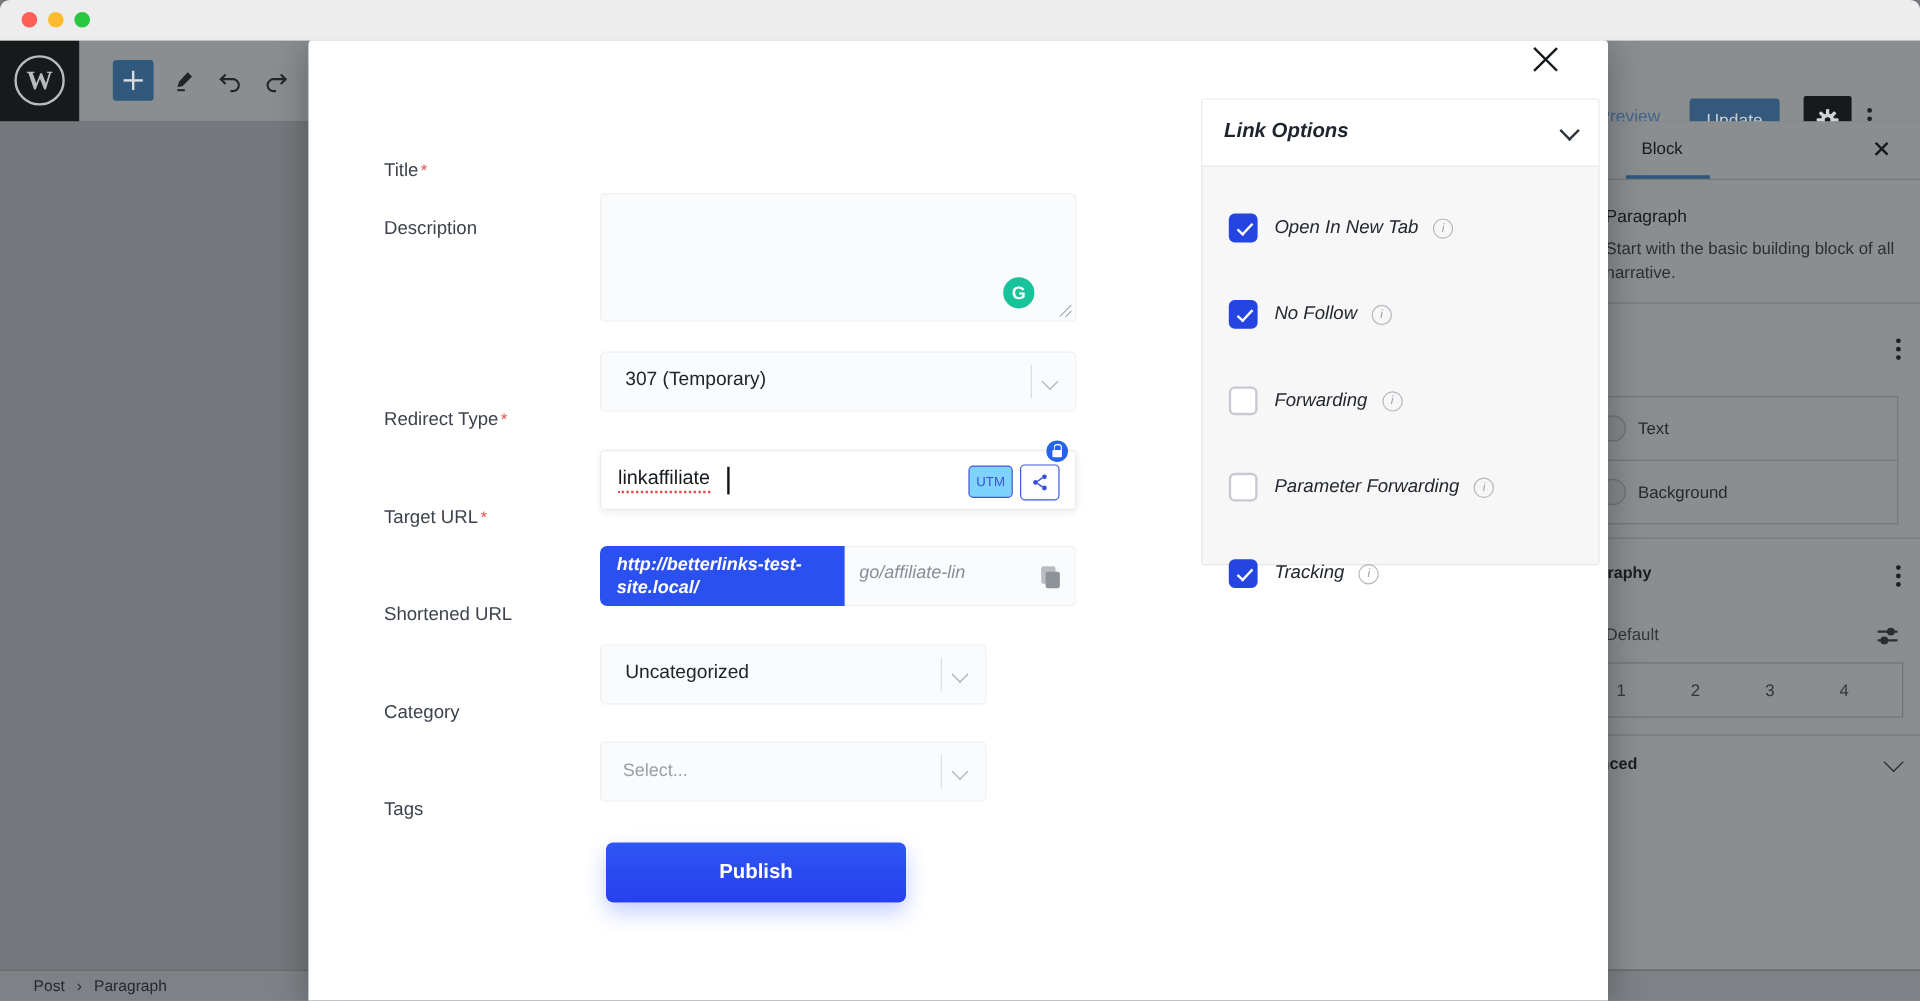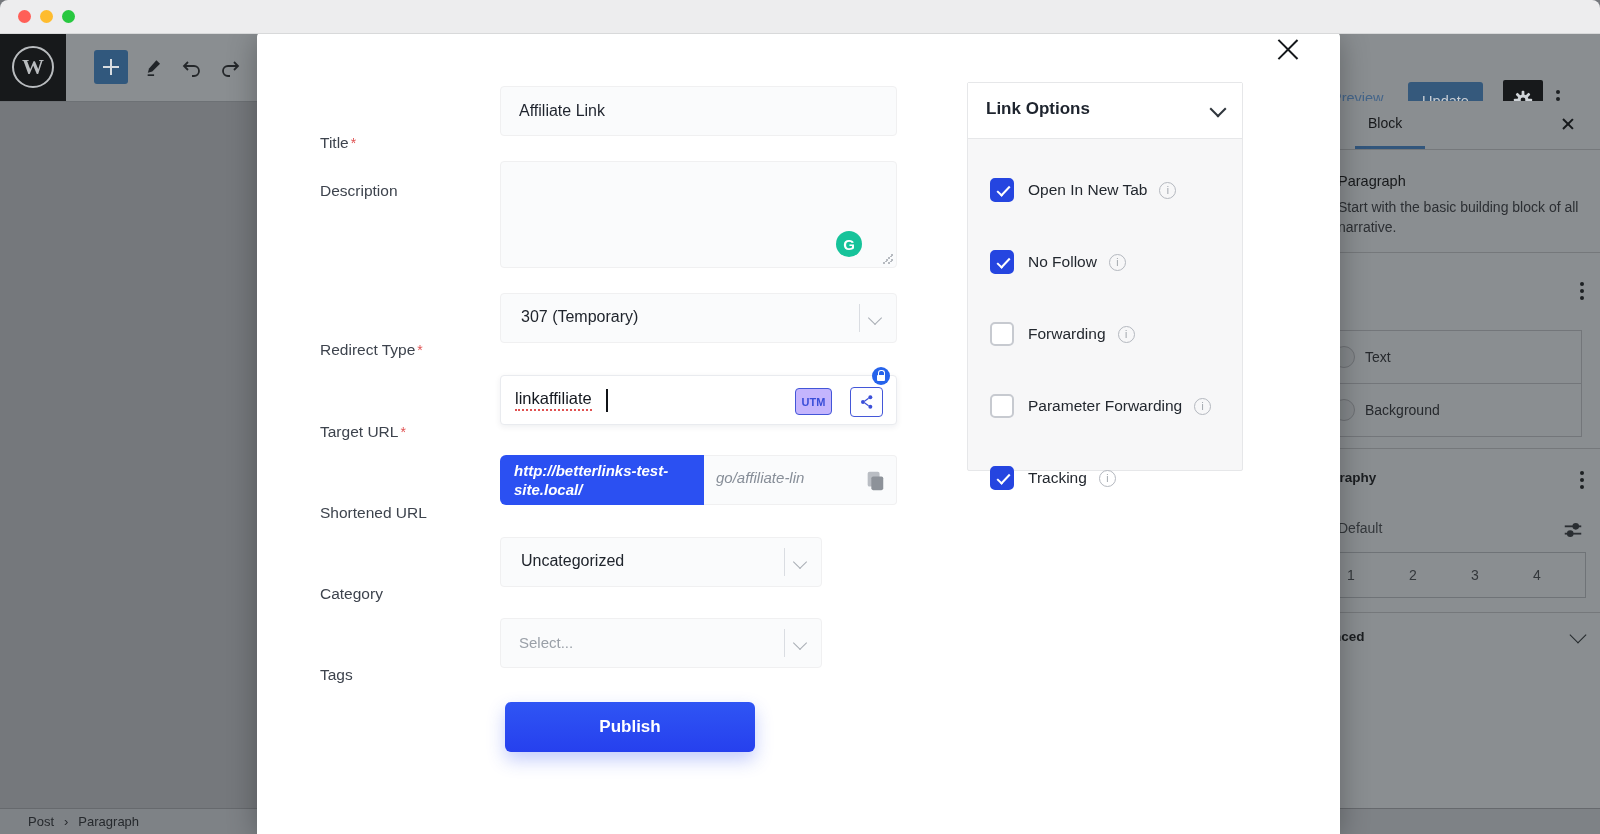--- a/index.html
+++ b/index.html
@@ -82,41 +82,41 @@
   .sel-chev{position:absolute;right:16px;top:19px;width:9px;height:9px;border-right:1.6px solid #a8adb4;border-bottom:1.6px solid #a8adb4;transform:rotate(45deg);}
   .ta{resize:none;}
   .gram{position:absolute;right:34px;bottom:10px;width:26px;height:26px;border-radius:50%;background:#16c39a;color:#fff;
         display:flex;align-items:center;justify-content:center;font-size:15px;font-weight:bold;}
   .resize-h{position:absolute;right:3px;bottom:3px;width:10px;height:10px;
             background:linear-gradient(135deg,transparent 45%,#b6bac0 45%,#b6bac0 55%,transparent 55%,transparent 70%,#b6bac0 70%,#b6bac0 80%,transparent 80%);}
   .target{background:#fff;border:1px solid #e9ebef;box-shadow:0 2px 6px rgba(20,30,60,.07);}
   .target-text{position:absolute;left:14px;top:13px;font-size:16.5px;color:#14181f;
                border-bottom:2px dotted #e05252;padding-bottom:1px;}
   .caret{position:absolute;left:105px;top:13px;width:1.5px;height:23px;background:#101317;}
-  .chip-utm{position:absolute;right:64px;top:12px;width:35px;height:25px;border:1.5px solid #4356d8;border-radius:4px;
-            color:#3a4ed8;font-size:11px;font-weight:bold;display:flex;align-items:center;justify-content:center;background:#c4b5fd;}
+  .chip-utm{position:absolute;right:52px;top:12px;width:35px;height:25px;border:1.5px solid #4356d8;border-radius:4px;
+            color:#3a4ed8;font-size:11px;font-weight:normal;display:flex;align-items:center;justify-content:center;background:#7dd3fc;}
   .chip-share{position:absolute;right:13px;top:11px;width:31px;height:28px;border:1.5px solid #4356d8;border-radius:4px;
               display:flex;align-items:center;justify-content:center;background:#fdfdff;}
   .lock-badge{position:absolute;right:6px;top:-9px;width:18px;height:18px;border-radius:50%;background:#2663eb;}
   .lock-badge::before{content:'';position:absolute;left:6px;top:3px;width:5px;height:5px;border:1.5px solid #fff;border-bottom:none;border-radius:3px 3px 0 0;}
   .lock-badge::after{content:'';position:absolute;left:5px;top:8px;width:8px;height:6px;background:#fff;border-radius:1px;}
   .short-prefix{left:243px;top:422px;width:204px;height:50px;background:#2b50f2;border-radius:6px 0 0 6px;box-sizing:border-box;
                 padding:6px 14px;color:#fff;font-size:15px;font-weight:bold;font-style:italic;line-height:19px;
                 overflow-wrap:anywhere;display:flex;align-items:center;}
   .short-rest{left:447px;top:422px;width:193px;height:50px;background:#fafbfc;border:1px solid #f0f0f1;border-left:none;
               border-radius:0 4px 4px 0;box-sizing:border-box;}
   .short-slug{position:absolute;left:12px;top:13px;font-size:15px;font-style:italic;color:#878e98;white-space:nowrap;}
   .copy-ic{position:absolute;right:10px;top:13px;width:22px;height:24px;}
   .w322{width:322px;}
   .btn-publish{left:248px;top:669px;width:250px;height:50px;border-radius:6px;
                background:linear-gradient(180deg,#2f55f4,#2640ee);box-shadow:0 8px 18px rgba(43,74,240,.28);
                color:#fff;font-size:17px;font-weight:bold;display:flex;align-items:center;justify-content:center;}
 
   
-  .lo-panel{left:710px;top:49px;width:276px;height:389px;border:1px solid #e6e7e9;border-radius:2px;box-sizing:border-box;background:#f7f7f8;}
+  .lo-panel{left:744px;top:49px;width:332px;height:389px;border:1px solid #e6e7e9;border-radius:2px;box-sizing:border-box;background:#f7f7f8;font-style:italic;}
   .lo-header{position:absolute;left:0;top:0;right:0;height:55px;background:#fff;border-bottom:1px solid #e6e7e9;}
   .lo-title{position:absolute;left:18px;top:16px;font-size:17px;font-weight:bold;color:#1e242e;}
   .lo-chev{position:absolute;right:18px;top:20px;width:10px;height:10px;border-width:2px;border-color:#2f353c;}
   .lo-body{position:absolute;left:0;top:55px;right:0;bottom:0;padding:40px 0 0 22px;display:flex;flex-direction:column;gap:48px;}
   .lo-row{display:flex;align-items:center;gap:14px;height:24px;}
   .checkbox{width:24px;height:24px;box-sizing:border-box;background:#fff;border:2px solid #c7cad0;border-radius:5px;position:relative;flex:none;}
   .checkbox.checked{background:#2545e0;border-color:#2545e0;}
   .checkbox.checked::after{content:'';position:absolute;left:8px;top:3px;width:5px;height:11px;
                            border-right:2px solid #fff;border-bottom:2px solid #fff;transform:rotate(43deg);}
   .lo-lbl{font-size:15.5px;color:#23282f;}
@@ -223,23 +223,20 @@
     <span>Paragraph</span>
   </div>
 </div>
 
 <div class="abs modal">
   <span class="abs modal-close xicon x19"></span>
 
   <span class="abs f-label" style="top:101px">
     <span>Title</span><span class="req">*</span>
   </span>
-  <div class="abs field" style="top:53px">
-    <input value="Affiliate Link" style="">
-  </div>
 
   <span class="abs f-label" style="top:149px">Description</span>
   <div class="abs field" style="top:128px;height:107px">
     <textarea class="ta" style="width: 100%; height: 100%; border: 0px; background: transparent; outline: none; box-sizing: border-box; padding: 12px 18px; font-family: &quot;Liberation Sans&quot;, sans-serif; font-size: 16px;"></textarea>
     <span class="gram">G</span>
     <span class="resize-h"></span>
   </div>
 
   <span class="abs f-label" style="top:308px">
     <span>Redirect Type</span><span class="req">*</span>

